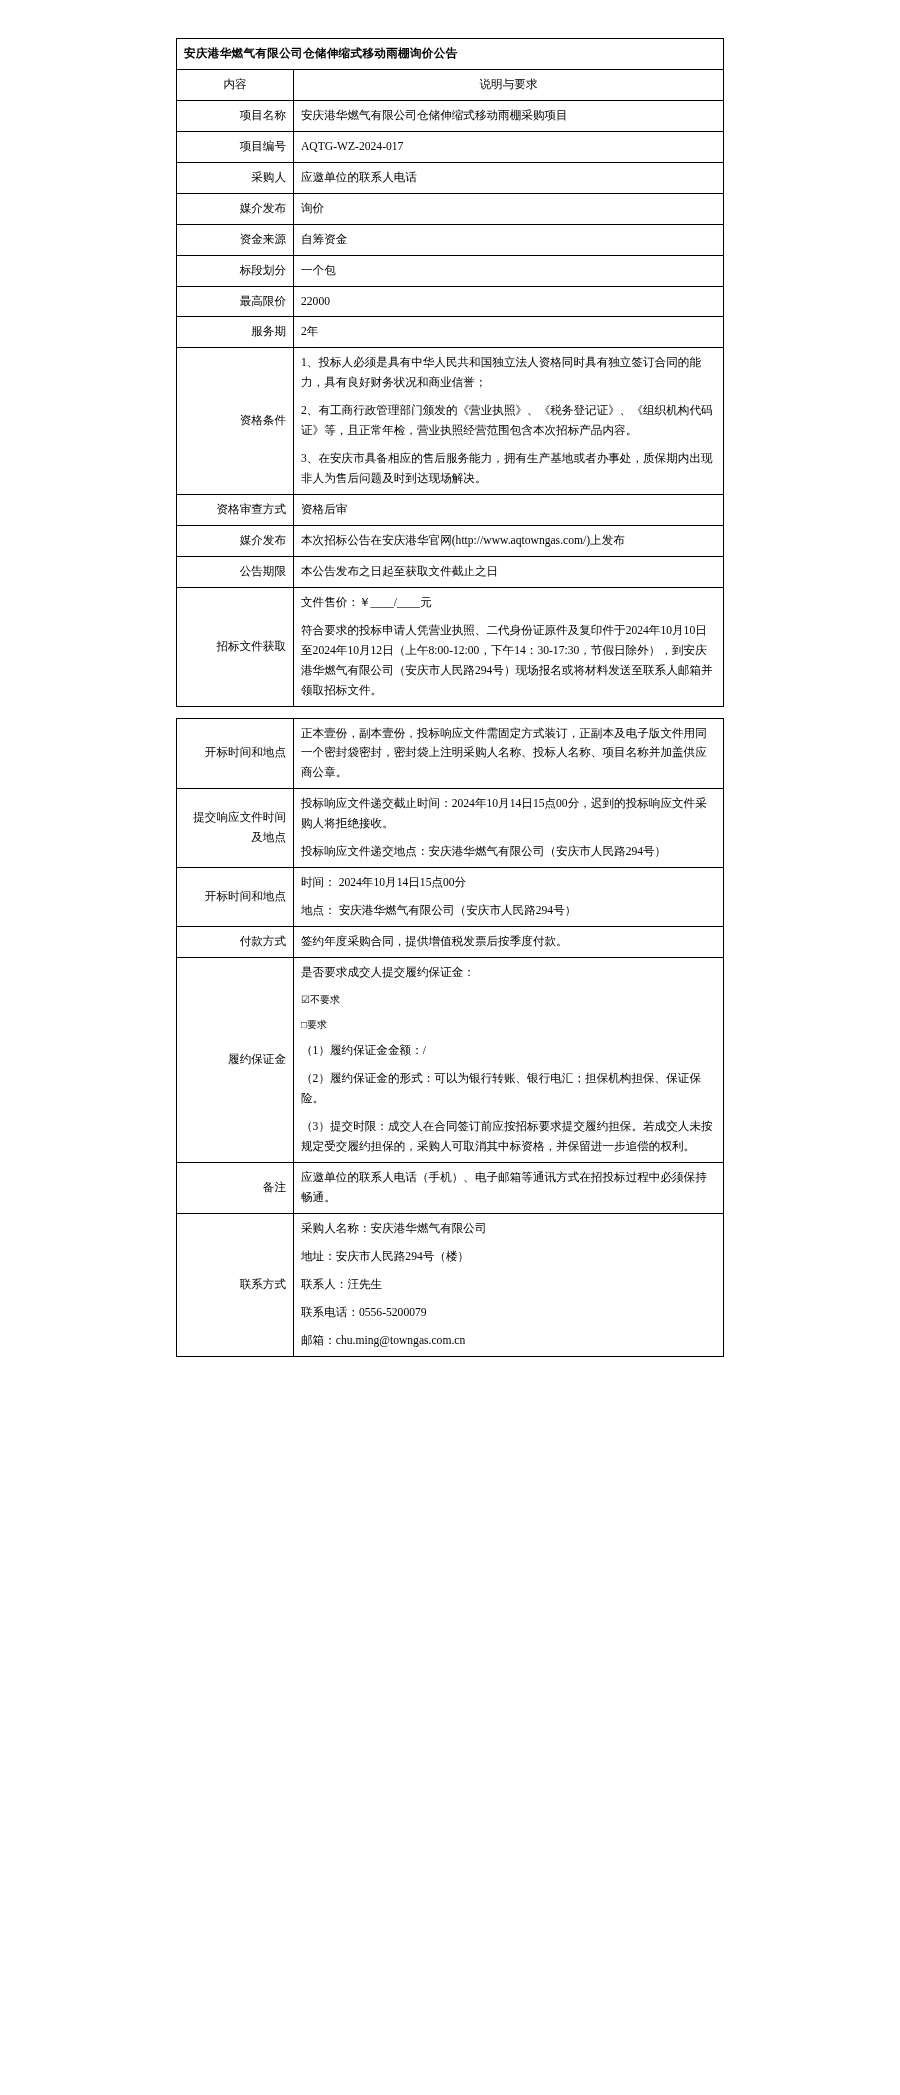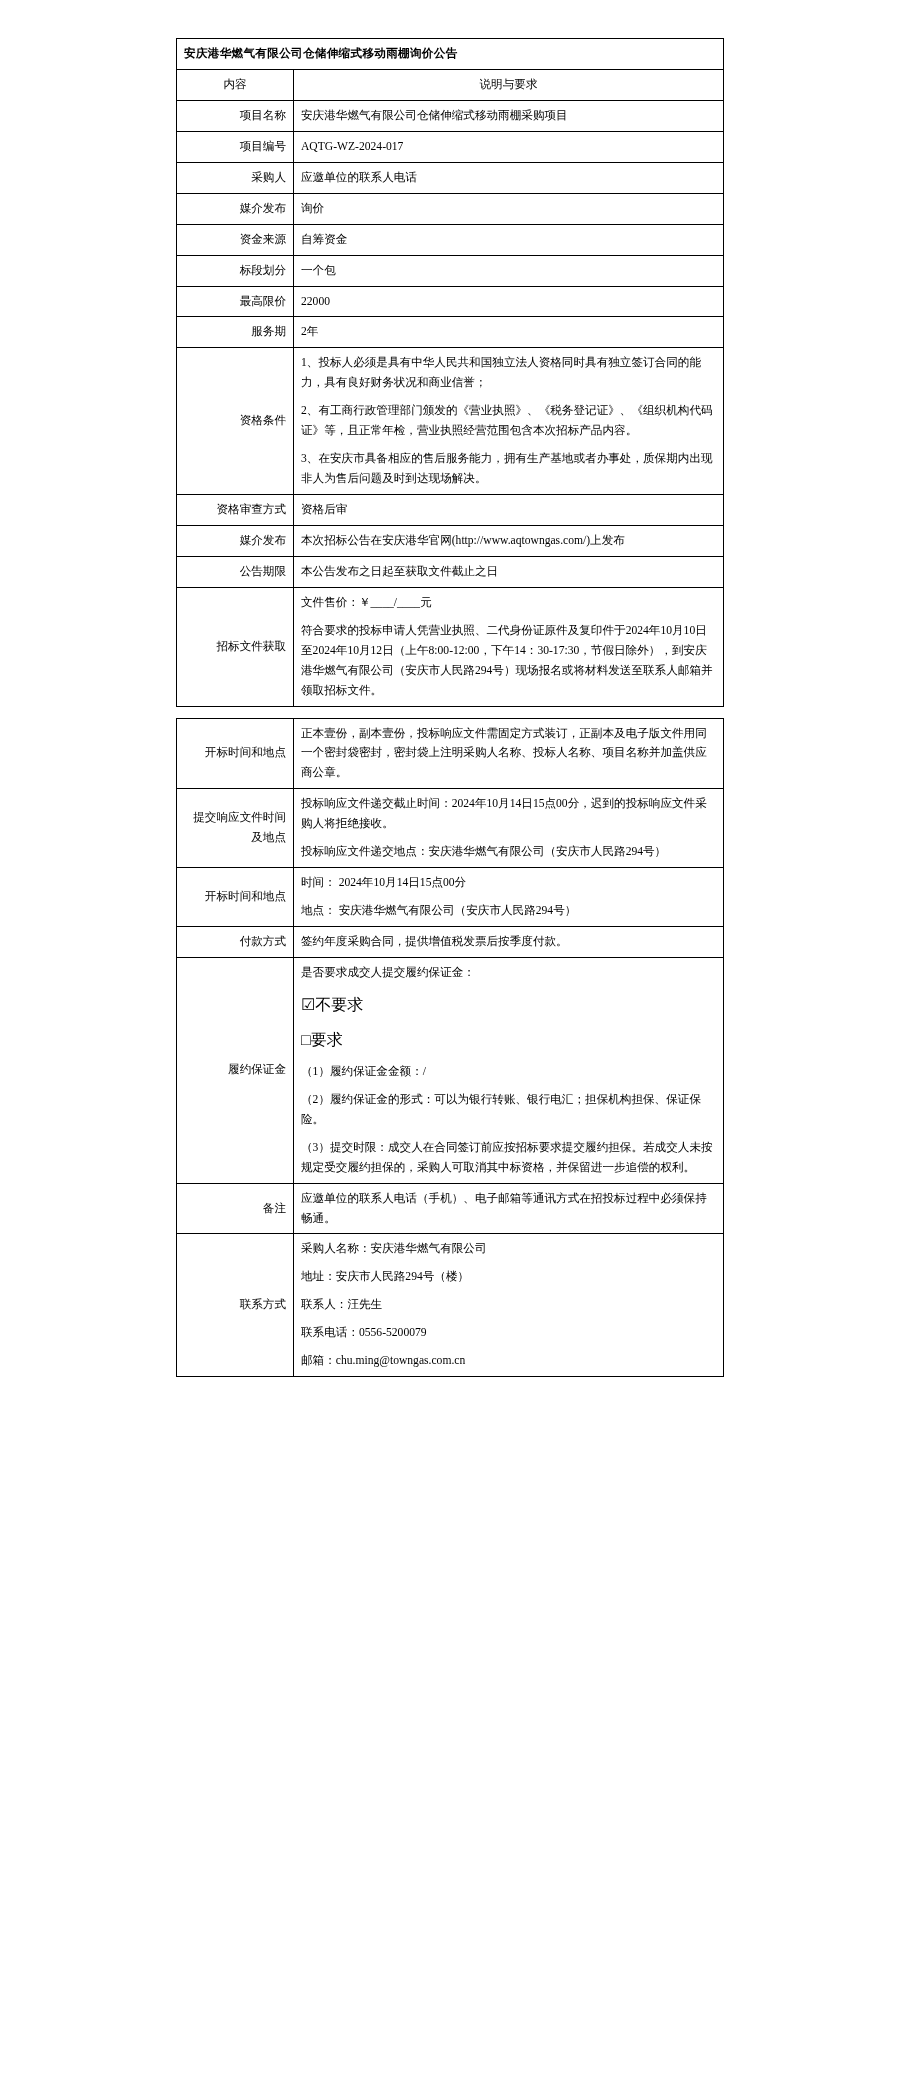--- a/index.html
+++ b/index.html
@@ -61,21 +61,21 @@
     margin-top: 8px;
   }
   .tall {
     height: 26px;
   }
   .spacer {
     height: 11px;
   }
   .cb {
     font-family: Liberation Serif, serif;
-    font-size: 16px;
+    font-size: 10px;
   }
 </style>
 </head>
 <body>
 
 <div class="page">
   <div class="doc">
 
     <table class="main">
       <colgroup>

